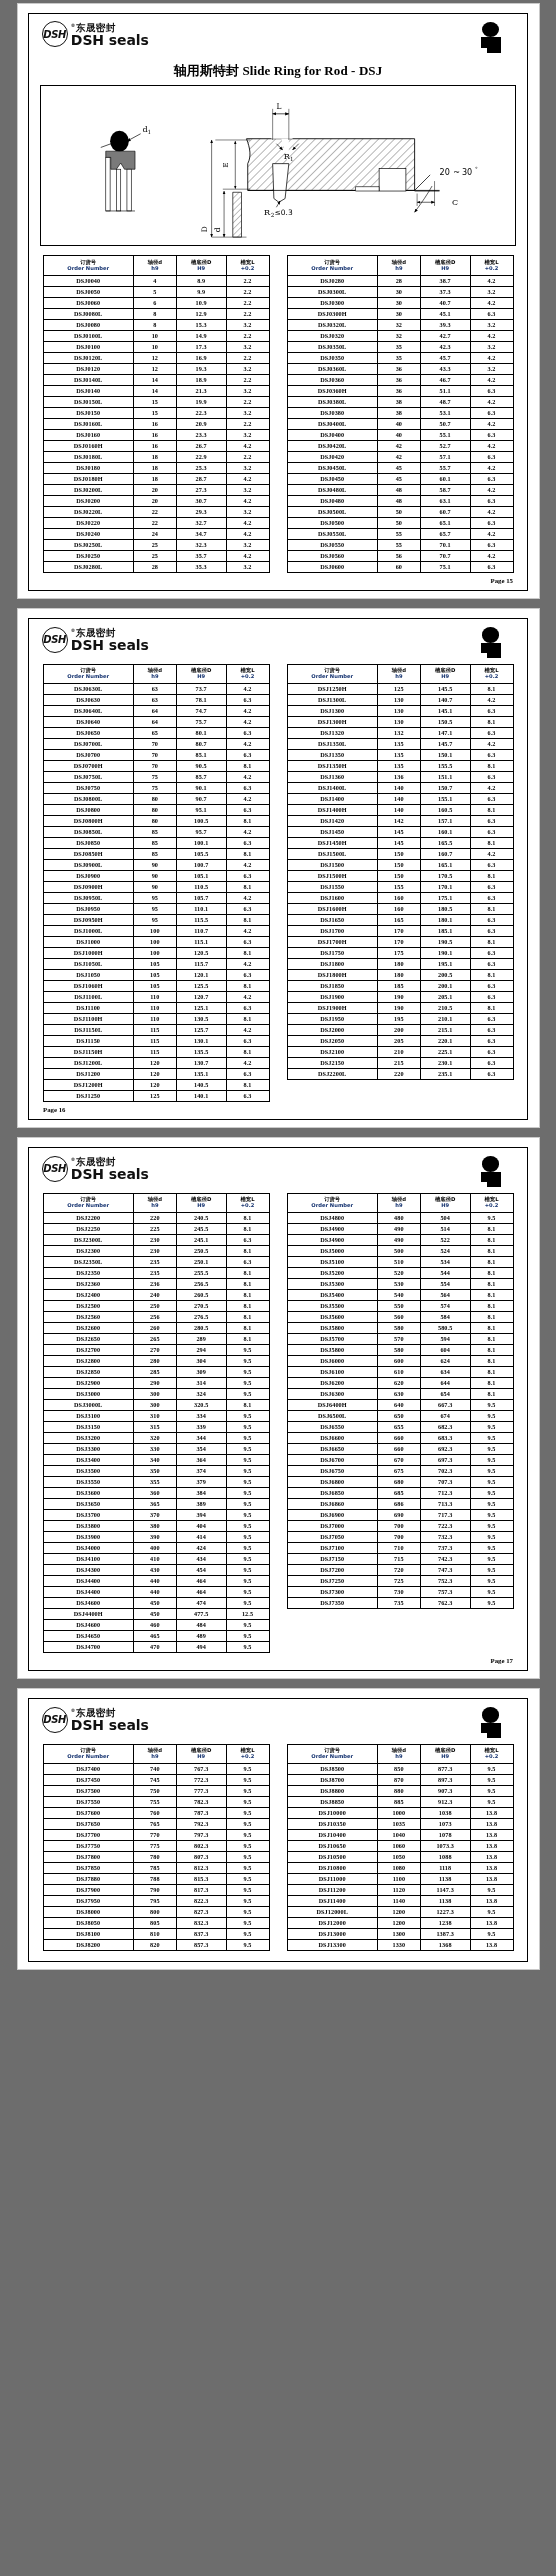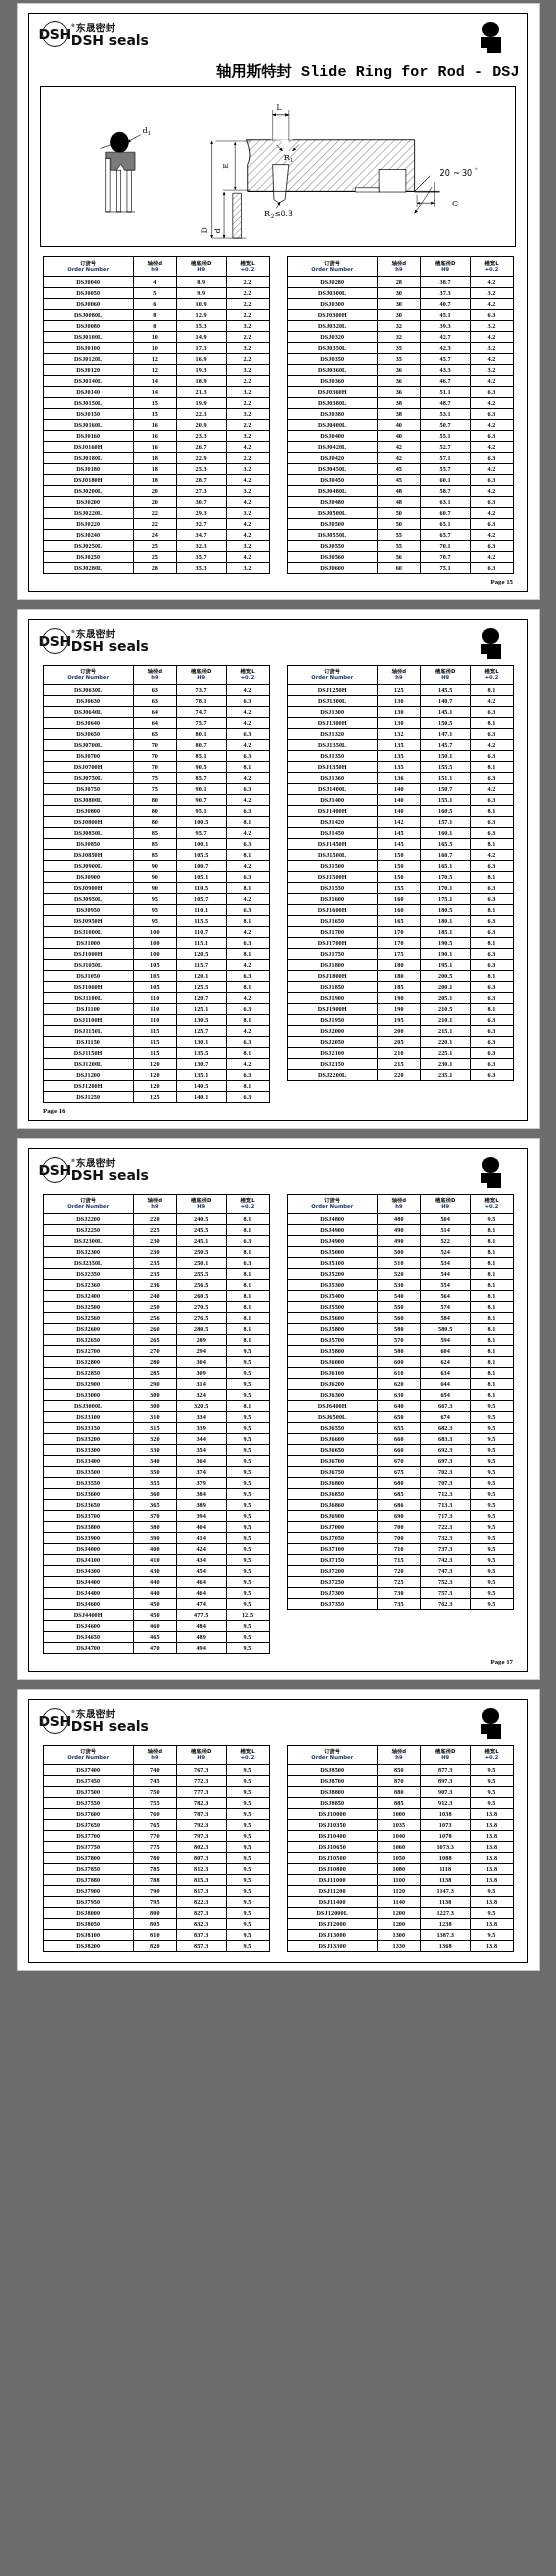--- a/index.html
+++ b/index.html
@@ -33,23 +33,24 @@
     display: flex;
     align-items: flex-start;
     justify-content: space-between;
     padding: 1.3px 2.6px 0 5.2px;
   }
   .brand { display: flex; align-items: center; gap: 3.2px; }
   .brand-mark {
     width: 26px; height: 26px; border-radius: 50%;
     border: 1.5px solid #111;
     display: flex; align-items: center; justify-content: center;
-    font-weight: 700; font-size: 14px; letter-spacing: -0.4px;
+    font-weight: 700; font-size: 10px; letter-spacing: -0.4px;
     color: #111; font-family: "DejaVu Sans", sans-serif;
     flex: none;
+    font-style: italic;
   }
   .brand-txt { line-height: 1.02; padding-top: 1.3px; }
   .brand-cn {
     font-size: 9.7px; font-weight: 700; color: #111;
     font-family: "DejaVu Sans", sans-serif; letter-spacing: 0.3px;
   }
   .brand-cn sup { font-size: 4.5px; vertical-align: super; }
   .brand-en {
     font-size: 14px; font-weight: 700; color: #111;
     font-family: "DejaVu Sans", sans-serif; letter-spacing: -0.1px;
@@ -62,24 +63,24 @@
   .profile-icon .body {
     position: absolute; left: 5.2px; top: 16px;
     width: 19.4px; height: 15.5px; background: #000;
   }
   .profile-icon .notch {
     position: absolute; left: 5.2px; top: 26.5px;
     width: 5.8px; height: 5.8px; background: #fff;
   }
   
   .title {
-    text-align: right;
-    font-family: Liberation Mono, monospace;
+    text-align: center;
+    font-family: Liberation Serif, serif;
     font-weight: 700;
-    font-size: 15px;
+    font-size: 13px;
     color: #000;
     margin: 3.9px 0 5.2px 0;
     letter-spacing: 0.1px;
   }
   
   .drawing-box {
     border: 1.3px solid #000;
     height: 161px;
     margin: 0 3.9px 9px 3.9px;
     background: #fff;

